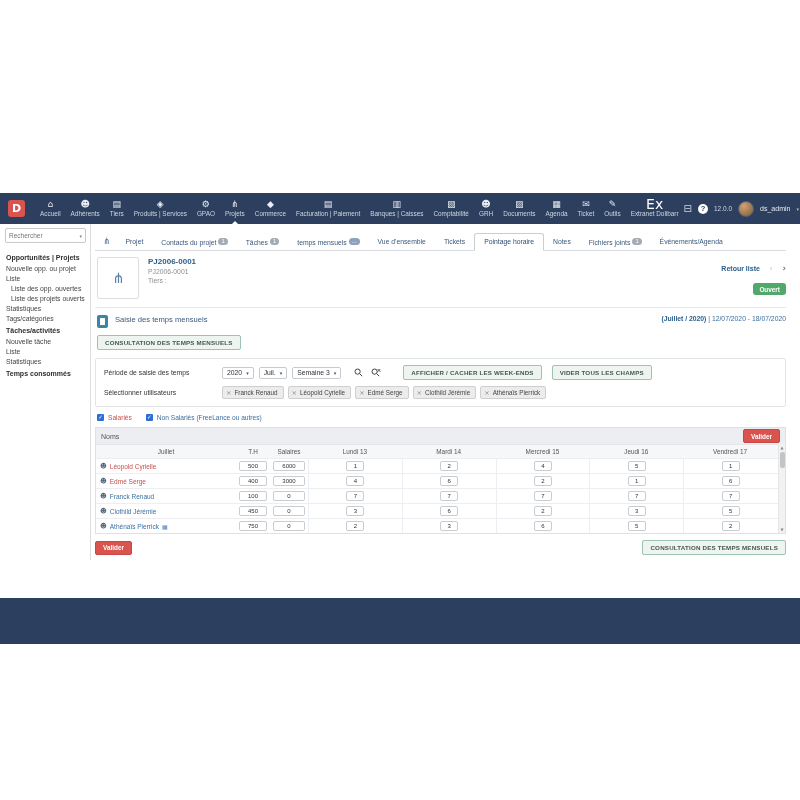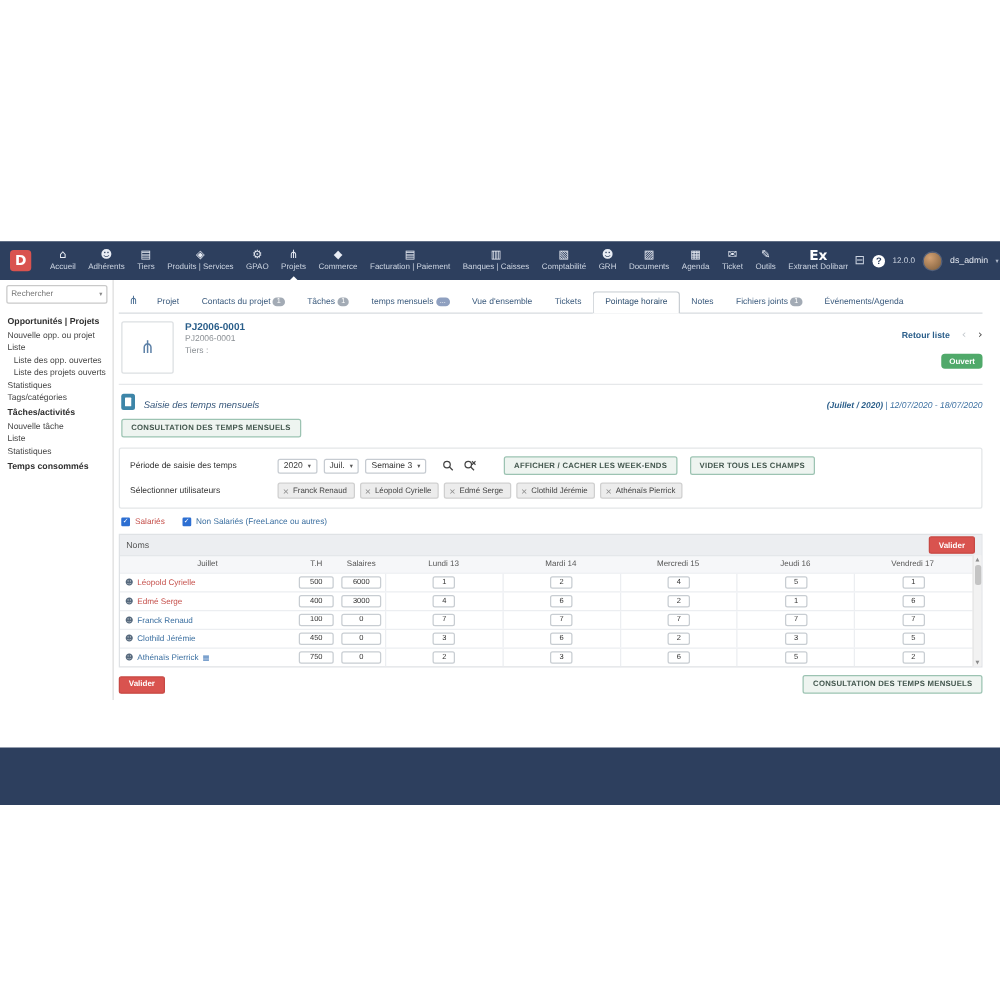--- a/index.html
+++ b/index.html
@@ -5,21 +5,21 @@
   html,body{margin:0;padding:0;background:#fff;}
   body{width:800px;height:800px;position:relative;font-family:"Liberation Sans","DejaVu Sans",sans-serif;overflow:hidden;}
   .glyph{font-family:"DejaVu Sans",sans-serif;}
 
   
   .navbar{position:absolute;top:193px;left:0;width:800px;height:31px;background:#2d3f5e;display:flex;align-items:center;box-sizing:border-box;padding:0 8px;}
   .logo{width:17px;height:17px;background:#d9534f;color:#fff;border-radius:3px;font-weight:bold;font-size:11px;display:flex;align-items:center;justify-content:center;margin-right:10px;flex:0 0 auto;}
   .nav-items{display:flex;align-items:stretch;height:100%;}
   .nav-item{display:flex;flex-direction:column;align-items:center;justify-content:center;gap:1px;padding:0 5px;color:#cdd5e2;position:relative;cursor:pointer;}
   .nav-item .nav-icon{font-size:9px;line-height:9px;color:#e9edf5;}
-  .nav-item .nav-icon.text-icon{font-size:11px;font-weight:bold;color:#fff;text-align:right;}
+  .nav-item .nav-icon.text-icon{font-size:14px;font-weight:normal;color:#fff;text-align:right;}
   .nav-item .nav-label{font-size:6.4px;white-space:nowrap;}
   .nav-item.active::after{content:"";position:absolute;bottom:0;left:50%;transform:translateX(-50%);border:3px solid transparent;border-bottom-color:#fff;}
   .nav-right{margin-left:auto;display:flex;align-items:center;gap:6px;color:#cdd5e2;}
   .nav-right .print{font-size:10px;}
   .help-bubble{width:10px;height:10px;border-radius:50%;background:#fff;color:#2d3f5e;font-size:7.5px;font-weight:bold;display:flex;align-items:center;justify-content:center;}
   .version{font-size:6.5px;}
   .avatar{width:14px;height:14px;border-radius:50%;background:radial-gradient(circle at 35% 30%,#d3a173,#7a5b3a);border:1px solid #55617a;}
   .username{font-size:7px;color:#e6eaf2;}
   .caret{font-size:5px;color:#aeb8ca;}
 
@@ -51,21 +51,21 @@
   .refs .sub{font-size:6.8px;color:#8a8f94;margin-top:2px;}
   .refs .tiers{font-size:6.8px;color:#8a8f94;margin-top:2px;}
   .banner-right{margin-left:auto;text-align:right;}
   .backlist{font-size:7px;font-weight:bold;color:#2a5e8a;cursor:pointer;}
   .chev{font-size:9px;margin-left:5px;cursor:pointer;}
   .chev.prev{color:#c3c8cd;}
   .chev.next{color:#444;}
   .status-open{display:inline-block;margin-top:8px;background:#50a96a;color:#fff;font-size:6.4px;font-weight:bold;padding:2.5px 6px;border-radius:3px;}
 
   
-  .section-head{display:flex;align-items:flex-end;margin-top:7px;padding-left:2px;font-style:italic;}
+  .section-head{display:flex;align-items:flex-start;margin-top:7px;padding-left:2px;}
   .doc-icon{width:11px;height:13px;background:#3d85a8;border-radius:2px;margin-right:7px;position:relative;}
   .doc-icon i{position:absolute;left:3px;top:3px;width:5px;height:7px;background:#fff;border-radius:0.5px;}
   .section-title{font-size:7.6px;color:#39597c;}
   .period-info{margin-left:auto;font-size:6.8px;color:#3b6fa0;}
   .period-info b{color:#2a5e8a;}
 
   .btn-teal{display:inline-block;background:#eef4f0;border:1px solid #9cc3b2;color:#44584f;font-size:6.2px;font-weight:bold;padding:3px 7px;border-radius:2px;cursor:pointer;letter-spacing:0.2px;white-space:nowrap;}
   .btn-red{display:inline-block;background:#d9534f;border:1px solid #c74843;color:#fff;font-size:6.4px;font-weight:bold;padding:2.5px 7px;border-radius:2px;cursor:pointer;}
   .consult-top{margin:7px 0 0 2px;}
 

